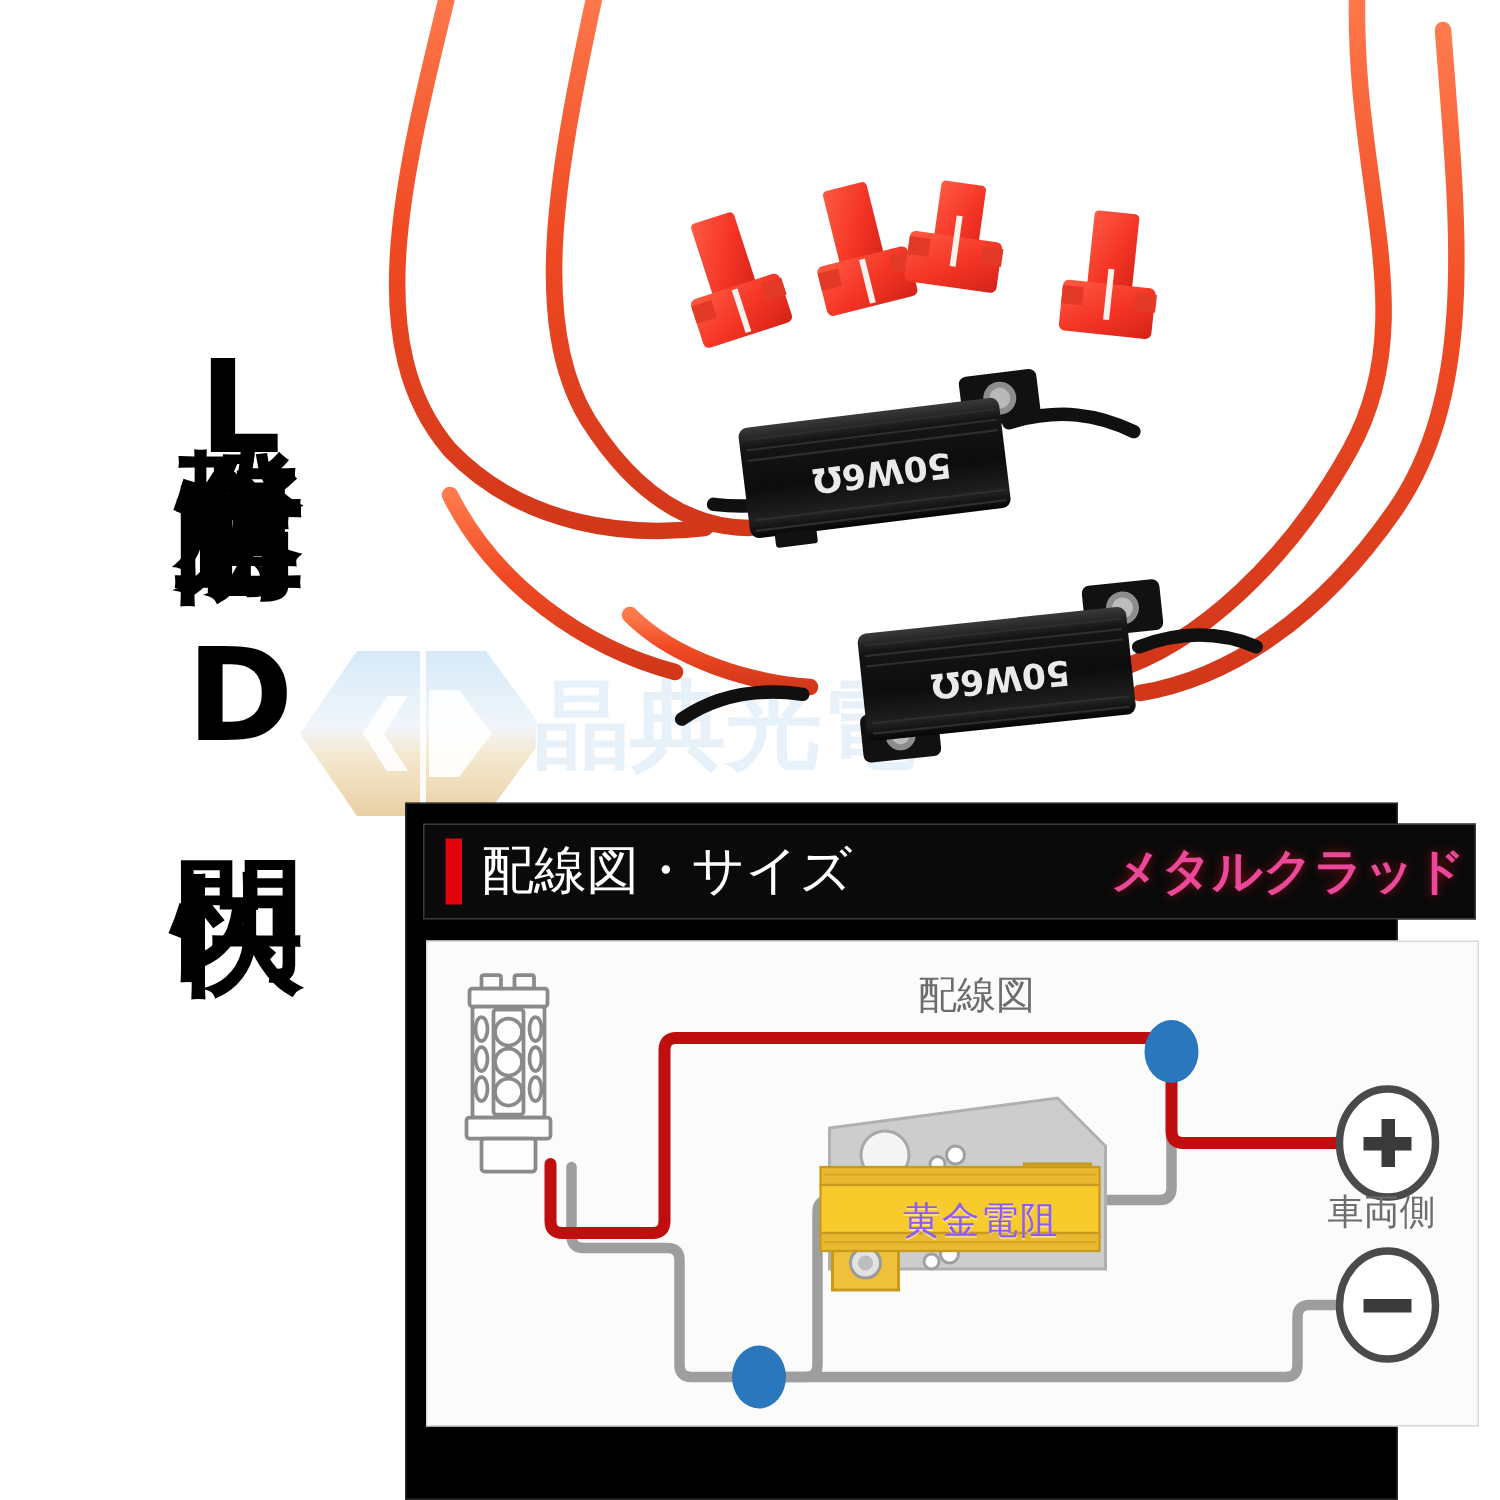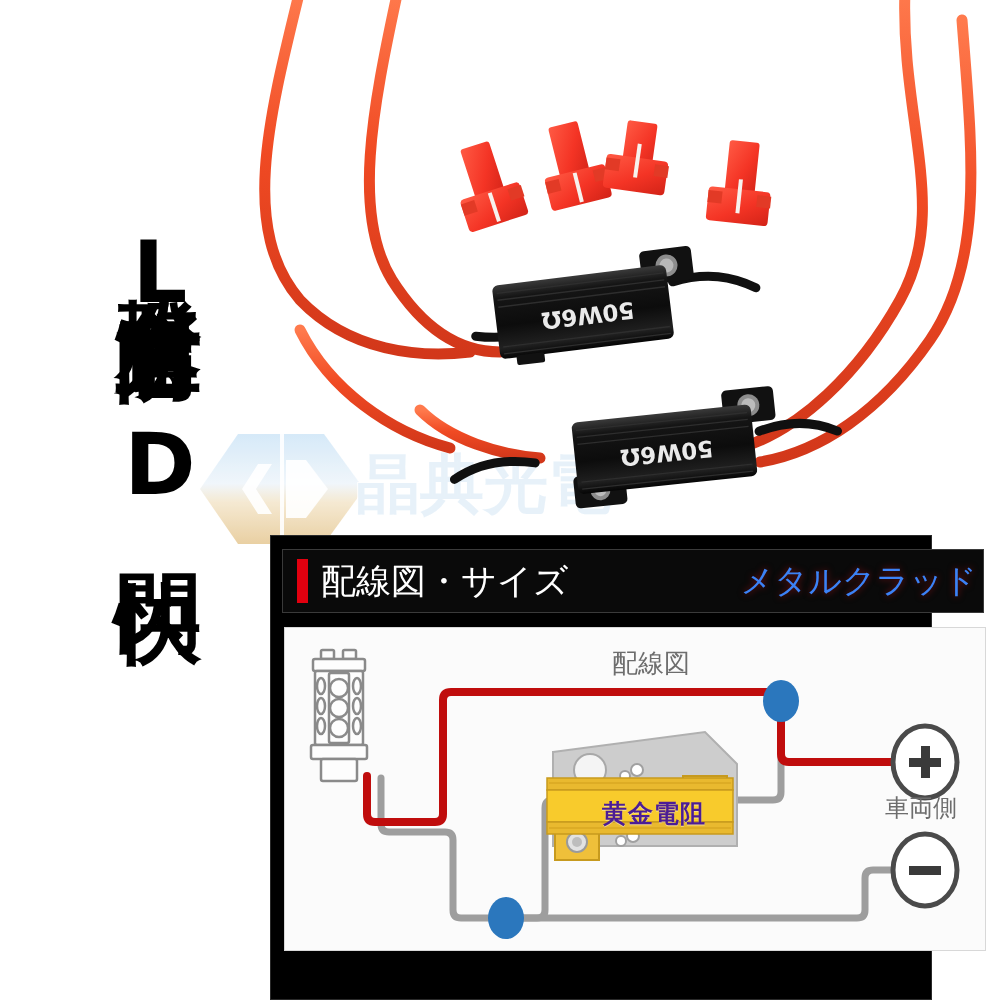--- a/index.html
+++ b/index.html
@@ -58,33 +58,34 @@
   }
   #panel-head .redbar{
     position:absolute;left:14px;top:9px;width:11px;height:44px;background:#e2000f;
   }
   #panel-title{
     position:absolute;left:38px;top:8px;
     color:#fff;font-size:35px;line-height:46px;font-weight:normal;white-space:nowrap;
   }
   #panel-sub{
     position:absolute;right:6px;top:8px;
-    color:#3b82f6; font-size:33px;line-height:46px;white-space:nowrap;
+    color:#ec4899; font-size:33px;line-height:46px;white-space:nowrap;
     text-shadow:0 0 7px rgba(230,20,30,.55);
+    font-weight:bold;
   }
   #diagram{
     position:absolute;left:14px;top:92px;width:700px;height:322px;
     background:#fbfbfb;border:1px solid #d8d8d8;
   }
   #diagram-label{
     position:absolute;left:0;right:0;top:18px;text-align:center;
     color:#6d6d6d;font-size:26px;margin-left:32px;
   }
   #res-name{
-    position:absolute;color:#4c1d95;font-weight:bold;font-size:25px;
+    position:absolute;color:#8b5cf6;font-weight:normal;font-size:25px;
     left:0;right:0;text-align:center;top:7px;letter-spacing:1px;
     text-shadow:0 1px 0 rgba(255,255,255,.45);
     padding-left:28px;
   }
   .term-label{
     position:absolute;color:#6d6d6d;font-size:24px;white-space:nowrap;
   }
 </style>
 </head>
 <body>

